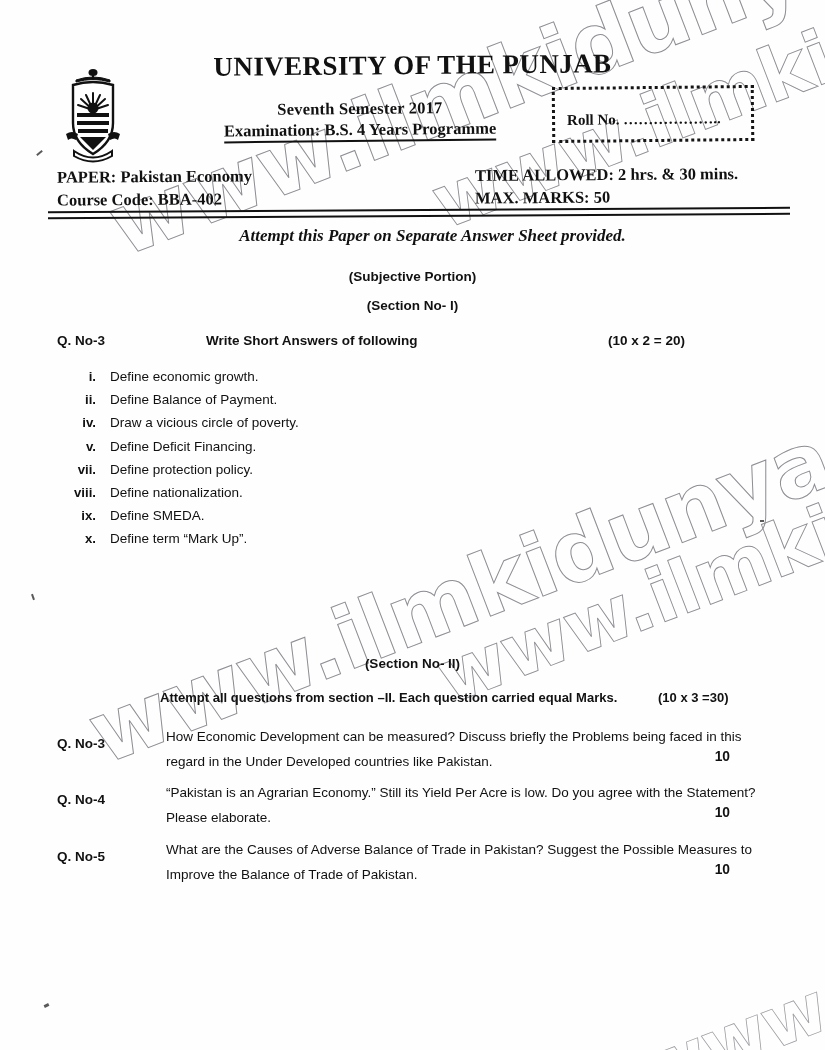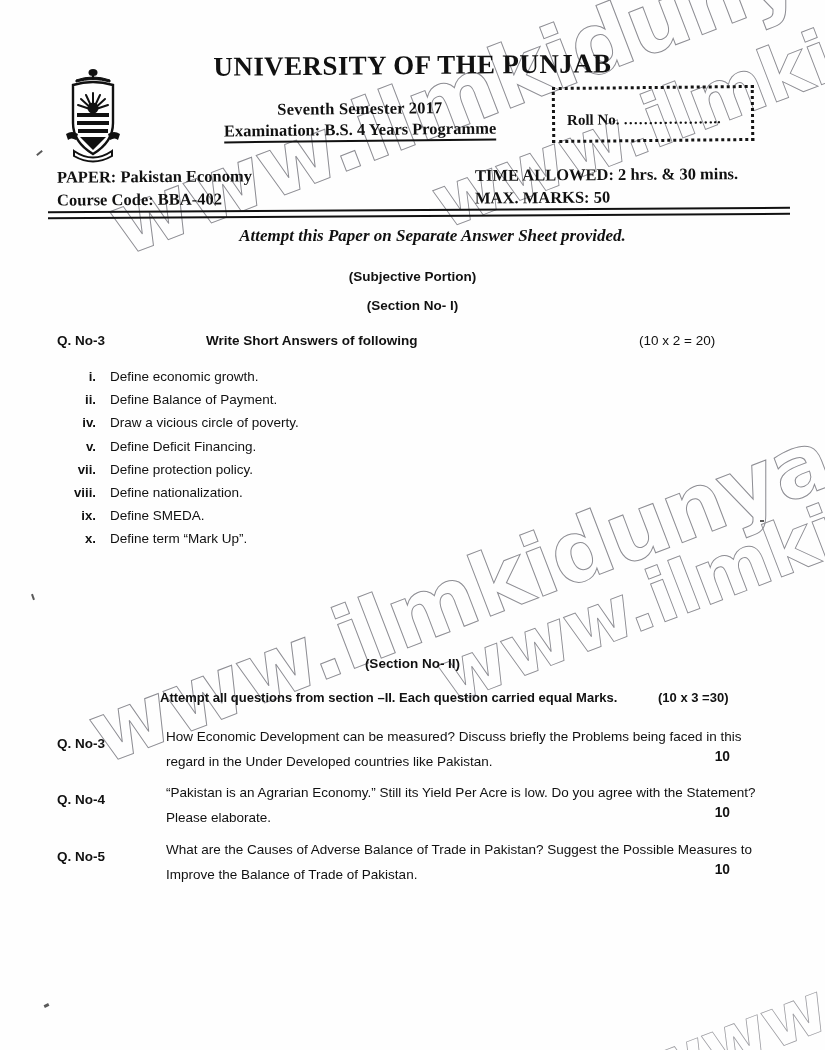--- a/index.html
+++ b/index.html
@@ -184,22 +184,22 @@
   #q2-row { position: absolute; left: 0; top: 333px; width: 825px; height: 18px; }
   #q2-label {
     position: absolute; left: 57px; top: 0;
     font-weight: 700; font-size: 13.5px;
   }
   #q2-title {
     position: absolute; left: 206px; top: 0;
     font-weight: 700; font-size: 13.5px;
   }
   #q2-marks {
-    position: absolute; left: 639px; top: 0;
-    font-weight: 400; font-size: 13.5px;
+    position: absolute; left: 608px; top: 0;
+    font-weight: 700; font-size: 13.5px;
   }
 
   
   #roman-list {
     position: absolute;
     left: 0;
     top: 369px;
     width: 825px;
   }
   #roman-list .li {

